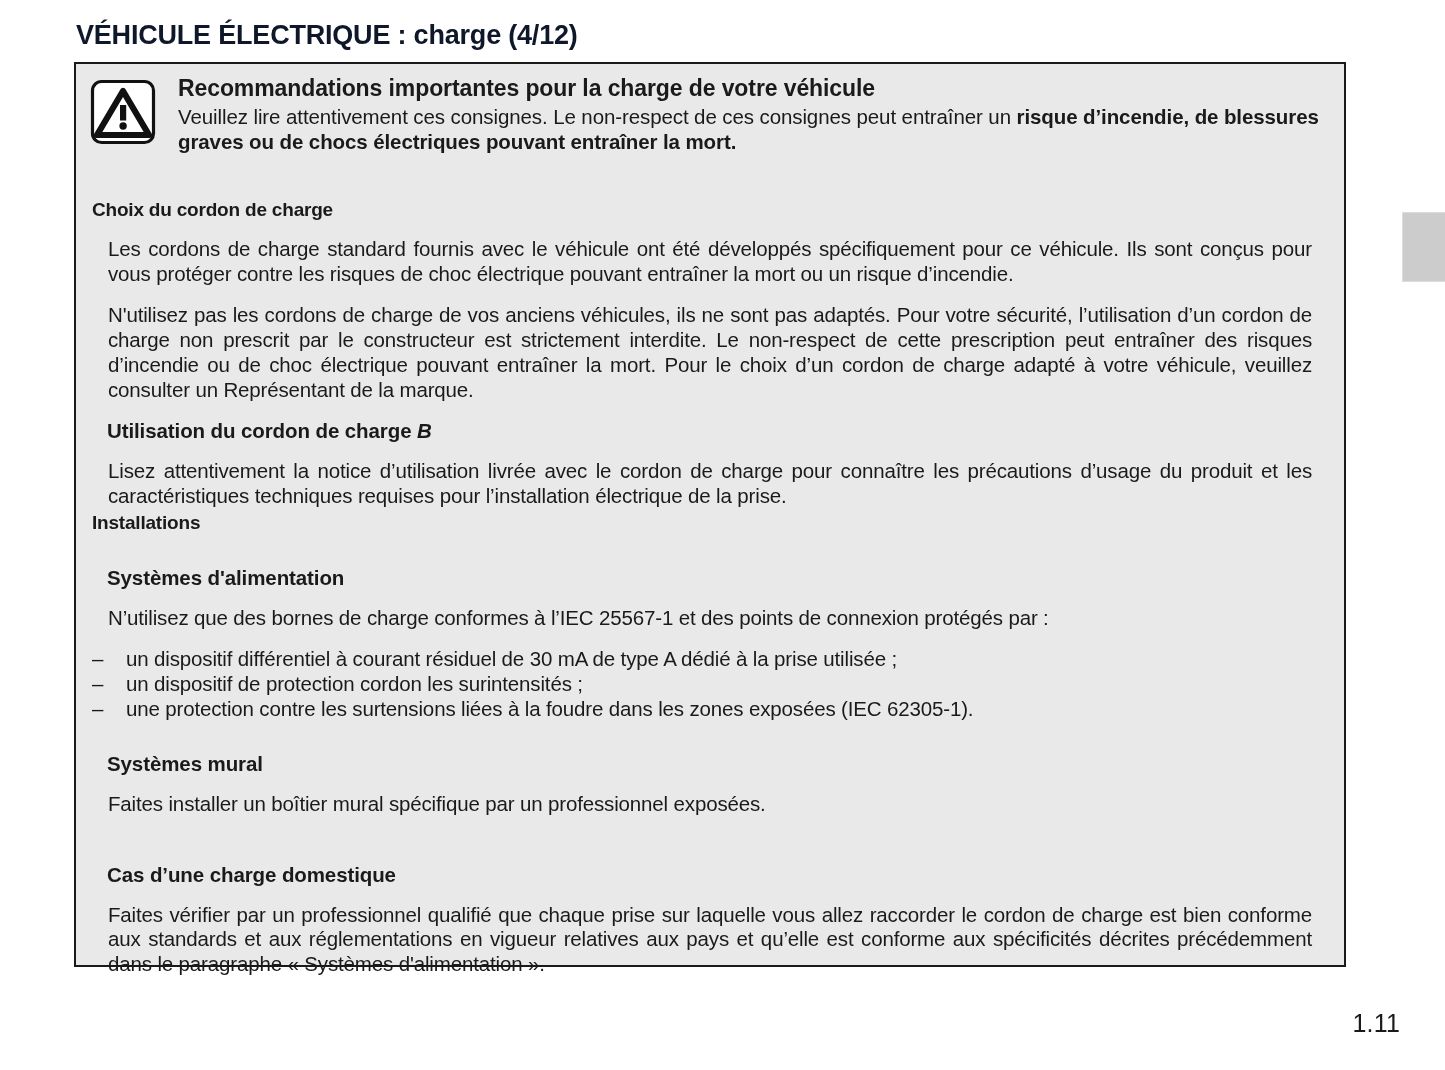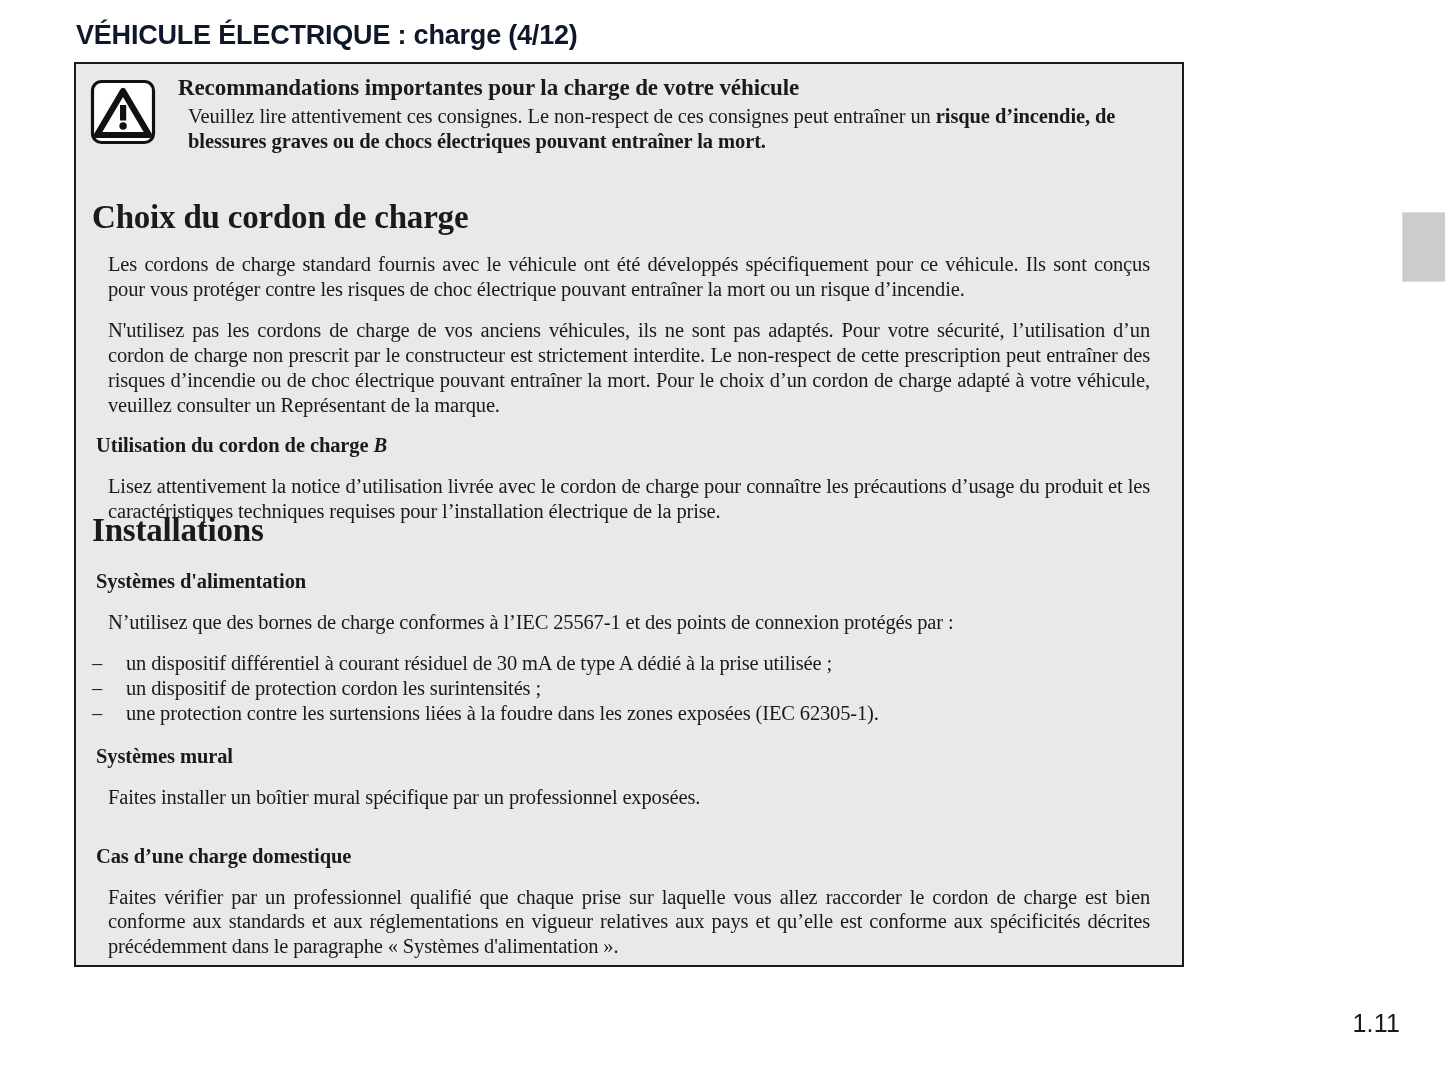--- a/index.html
+++ b/index.html
@@ -39,26 +39,25 @@
     border-left: 1px solid #dcdcdc;
     border-top: 1px solid #dcdcdc;
     border-bottom: 1px solid #dcdcdc;
   }
 
   
   .content-frame {
     position: absolute;
     left: 74px;
     top: 62px;
-    width: 1110px;
+    width: 1272px;
     height: 905px;
     border: 2px solid #1a1a1a;
     background: #e9e9e9;
     box-sizing: border-box;
-    font-family: Liberation Serif, serif;
   }
 
   
   .warning-block {
     position: absolute;
     left: 14px;
     top: 10px;
     right: 14px;
     display: flex;
     align-items: flex-start;
@@ -77,41 +76,40 @@
     font-size: 23px;
     font-weight: bold;
     line-height: 1.22;
     letter-spacing: -0.1px;
   }
   .warning-body {
     font-size: 20.5px;
     line-height: 1.22;
     margin-top: 2px;
     letter-spacing: -0.1px;
-    margin-left: 10px;
   }
   .warning-body b { font-weight: bold; }
 
   
   .section {
     position: absolute;
     left: 16px;
     right: 16px;
   }
   .h1 {
-    font-size: 33px;
+    font-size: 19px;
     font-weight: bold;
     letter-spacing: -0.2px;
     margin: 0 0 2px 0;
   }
   .h2 {
     font-size: 20.5px;
     font-weight: bold;
     letter-spacing: -0.1px;
-    margin: 4px;
+    margin: 15px;
     line-height: 1.22;
   }
   .h2 i { font-style: italic; font-weight: bold; }
   .para {
     font-size: 20.5px;
     line-height: 1.215;
     letter-spacing: -0.15px;
     margin: 16px;
     text-align: justify;
     text-justify: inter-word;

